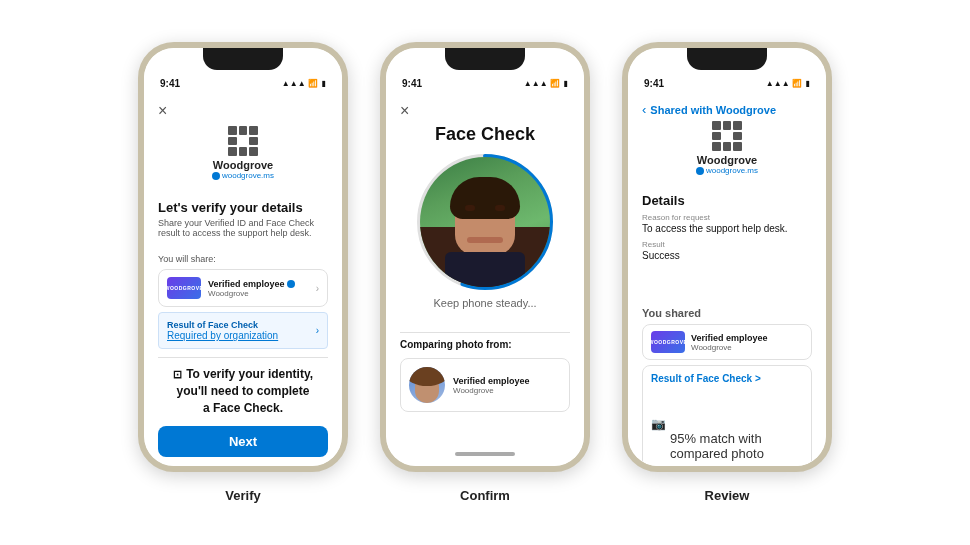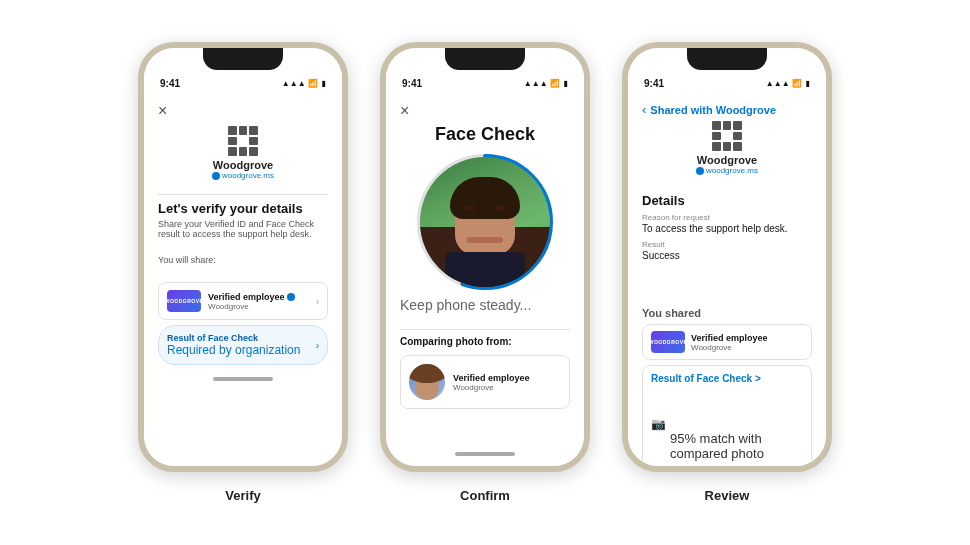--- a/index.html
+++ b/index.html
@@ -160,21 +160,21 @@
 
     .screen1 .subtitle {
       font-size: 9px;
       color: #555;
       margin-bottom: 16px;
     }
 
     .share-label {
       font-size: 9px;
       color: #555;
-      margin-bottom: 17px;
+      margin-bottom: 5px;
     }
 
     .share-card {
       border: 1px solid #e0e0e0;
       border-radius: 8px;
       padding: 7px 8px;
       display: flex;
       align-items: center;
       gap: 7px;
       margin-bottom: 5px;
@@ -217,38 +217,39 @@
       color: #666;
     }
 
     .share-card-chevron {
       font-size: 10px;
       color: #aaa;
     }
 
     .face-check-row {
       border: 1px solid #cce0f7;
-      border-radius: 17px;
+      border-radius: 4px;
       padding: 7px 8px;
       display: flex;
       align-items: center;
       justify-content: space-between;
       background: #f0f7ff;
       margin-bottom: 8px;
     }
 
     .face-check-row-left {
       font-size: 9px;
       font-weight: 600;
       color: #0060b0;
     }
 
     .face-check-row-sub {
-      font-size: 12px;
+      font-size: 10px;
       color: #0078d4;
+      text-decoration: underline;
     }
 
     .verify-section {
       border-top: 1px solid #e0e0e0;
       padding-top: 8px;
       flex: 1;
       display: flex;
       flex-direction: column;
       align-items: center;
       justify-content: center;
@@ -308,24 +309,24 @@
     .face-img-placeholder {
       width: 130px;
       height: 130px;
       border-radius: 50%;
       overflow: hidden;
       background: linear-gradient(160deg, #3a7d44 0%, #5a9e5a 30%, #6db86d 60%, #4a8c4a 100%);
       position: relative;
     }
 
     .keep-steady {
-      text-align: left;
-      font-size: 14px;
+      text-align: center;
+      font-size: 11px;
       color: #666;
-      margin-bottom: 10px;
+      margin-bottom: 17px;
     }
 
     .comparing-label {
       font-size: 10px;
       font-weight: 700;
       color: #111;
       margin-bottom: 8px;
     }
 
     .compare-card {
@@ -519,20 +520,28 @@
             <div class="share-card-sub">Woodgrove</div>
           </div>
           <span class="share-card-chevron">›</span>
         </div>
         <div class="face-check-row">
           <div>
             <div class="face-check-row-left">Result of Face Check</div>
             <div class="face-check-row-sub">Required by organization</div>
           </div>
           <span style="color:#0078d4;font-size:10px;">›</span>
+        </div>
+        <div class="verify-section">
+          <div class="verify-text">
+            <span style="font-size:11px; margin-right:4px;">⊡</span><span style="white-space:pre-line">To verify your identity,
+you'll need to complete
+a Face Check.</span>
+          </div>
+          <button class="next-btn">Next</button>
         </div>
         <div class="home-indicator"></div>
       </div>
     </div>
   </div>
   <div class="phone-label">Verify</div>
 </div>
 
 <div class="phone-wrapper">
   <div class="phone">

